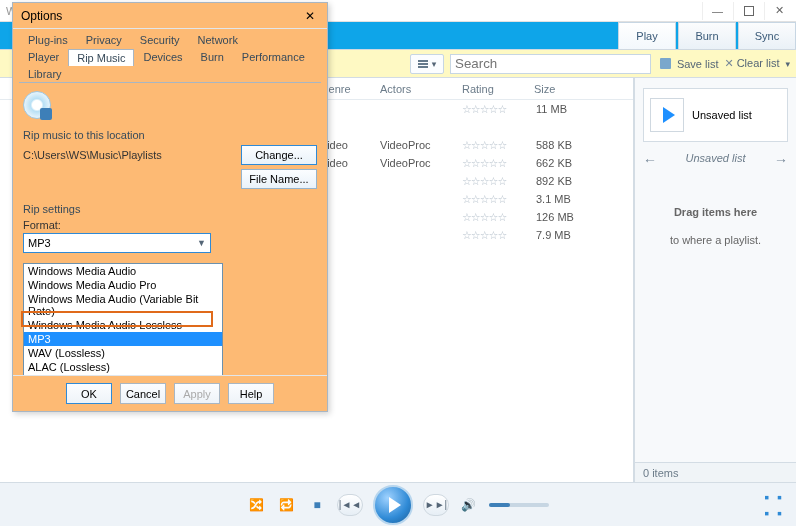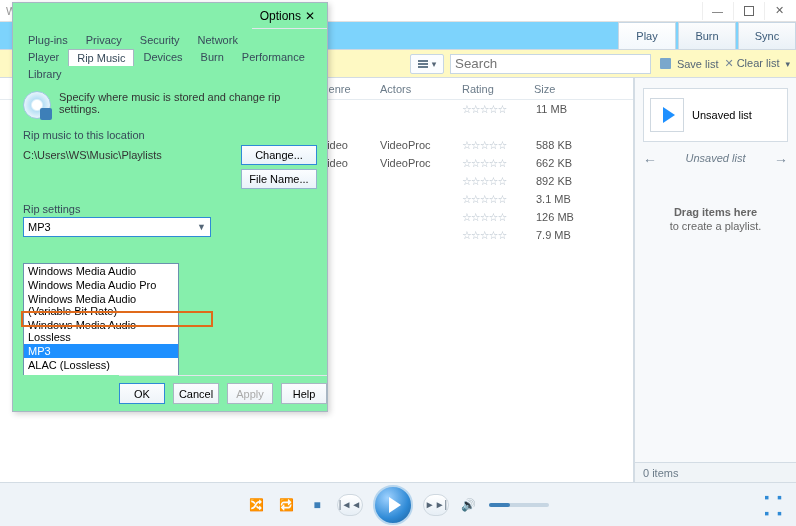--- a/index.html
+++ b/index.html
@@ -8,21 +8,21 @@
 
 .titlebar { height: 22px; display: flex; align-items: center; justify-content: space-between; padding: 0 2px 0 6px; border-bottom: 1px solid #e1e1e1; color: #999; font-size: 11px; }
 .titlebar .wincontrols { display: flex; gap: 1px; }
 .titlebar .wincontrols div { width: 30px; height: 18px; display: flex; align-items: center; justify-content: center; color: #666; border-left: 1px solid #eee; cursor: pointer; }
 .winminus::before { content:"—"; }
 .winmax { position: relative; }
 .winmax::before { content:""; width:8px; height:8px; border:1px solid #666; display:block; }
 .winclose::before { content:"✕"; }
 
 
-.toprow { height: 28px; background: #7dd3fc; border-bottom: 1px solid #cfd8e0; display: flex; justify-content: flex-end; }
+.toprow { height: 28px; background: #0ea5e9; border-bottom: 1px solid #cfd8e0; display: flex; justify-content: flex-end; }
 .toptabs { display: flex; }
 .toptabs .tab { width: 58px; border: 1px solid #c7d6e3; border-bottom: none; margin-left: 2px; display: flex; align-items: center; justify-content: center; color: #3a5a78; background: linear-gradient(#fbfcfd,#eaf1f7); font-size: 11px; cursor: pointer; }
 .toptabs .tab.active { background: linear-gradient(#fff,#f3f8fc); }
 
 .toolbar { height: 28px; background: #fef9c3; border-bottom: 1px solid #d3dce4; display: flex; align-items: center; padding-right: 6px; }
 .toolbar .view { margin-left: 410px; width: 34px; height: 20px; border: 1px solid #c7d6e3; background: #fbfdff; border-radius: 2px; display:flex; align-items:center; justify-content:center; gap:2px; }
 .toolbar .view span { width:10px; height:2px; background:#657a8c; display:block; box-shadow:0 3px 0 #657a8c, 0 -3px 0 #657a8c; }
 .toolbar .view::after { content:"▾"; color:#567; font-size:9px; margin-left:2px; }
 .toolbar .search { margin-left: 6px; flex: 0 0 170px; height: 20px; border: 1px solid #c7d6e3; background: #fff; padding: 0 18px 0 4px; font: 11px italic "Segoe UI"; color: #888; }
 .toolbar .right { margin-left: auto; display: flex; align-items: center; gap: 6px; color: #567; }
@@ -46,56 +46,56 @@
 .row .c-rating { width: 74px; color:#b8c3cd; letter-spacing:-1px; }
 .row .c-size { width: 60px; }
 
 .sidepanel { width: 162px; background: #f7f9fb; border-left: 1px solid #d3dce4; display:flex; flex-direction:column; }
 .unsavedbox { margin: 10px 8px 0; border: 1px solid #d3dce4; background:#fff; height:54px; display:flex; align-items:center; padding:6px; gap:8px;}
 .playicon { width:34px; height:34px; border:1px solid #cfd8e0; display:flex; align-items:center; justify-content:center; }
 .playicon::before { content:""; border-left:12px solid #1e90ff; border-top:8px solid transparent; border-bottom:8px solid transparent; margin-left:3px;}
 .listheader { margin-top:8px; display:flex; align-items:center; justify-content:space-between; padding:0 8px; color:#789; }
 .listheader .arrow { font-size:14px; cursor:pointer; }
 .listheader .name { font-style:italic; color:#6b7b89; }
-.dragzone { flex:1; display:flex; flex-direction:column; align-items:center; justify-content:flex-start; padding-top:40px; color:#666; text-align:right; gap:2px; }
+.dragzone { flex:1; display:flex; flex-direction:column; align-items:center; justify-content:flex-start; padding-top:40px; color:#666; text-align:right; gap:16px; }
 .dragzone .b { font-weight:bold; }
 .statusbar { height:20px; border-top:1px solid #d3dce4; background:#f0f4f7; color:#6b7b89; padding-left:8px; display:flex; align-items:center; font-size:11px;}
 
 
 .player { position:absolute; bottom:0; left:0; right:0; height:44px; background:#eef3f8; border-top:1px solid #d3dce4; display:flex; align-items:center; justify-content:center; gap:10px; }
 .player .pbtn { width:20px; height:20px; display:flex; align-items:center; justify-content:center; color:#3d7fb8; cursor:pointer; font-size:12px;}
 .player .skipbtn { width:26px; height:22px; border:1px solid #cfd8e0; border-radius:11px; background:linear-gradient(#fff,#e6eef5); display:flex; align-items:center; justify-content:center; color:#567; font-size:10px; cursor:pointer;}
 .player .playbig { width:40px; height:40px; border-radius:50%; background:radial-gradient(circle at 35% 30%, #9fd2ff, #2f8ad6 60%, #1a5c96); border:2px solid #b8d6ee; display:flex; align-items:center; justify-content:center; cursor:pointer;}
 .player .playbig::before { content:""; border-left:12px solid #fff; border-top:8px solid transparent; border-bottom:8px solid transparent; margin-left:3px;}
 .player .vol { width:60px; height:4px; background:#c7d6e3; border-radius:2px; position:relative;}
 .player .vol::before { content:""; position:absolute; left:0; top:0; height:100%; width:35%; background:#3d7fb8; border-radius:2px;}
 .player .miniview { position:absolute; right:12px; color:#2f8ad6; font-size:14px; letter-spacing:2px; cursor:pointer;}
 
 
-.dialog { position:absolute; top:2px; left:12px; width:316px; height:410px; background:#86efac; border:1px solid #a8b6c3; box-shadow:2px 2px 6px rgba(0,0,0,.18); z-index:50; display:flex; flex-direction:column;align-items:flex-end;}
+.dialog { position:absolute; top:2px; left:12px; width:316px; height:410px; background:#fdba74; border:1px solid #a8b6c3; box-shadow:2px 2px 6px rgba(0,0,0,.18); z-index:50; display:flex; flex-direction:column;}
 .dlg-title { height:26px; display:flex; align-items:center; justify-content:space-between; padding:0 8px; font-size:12px; border-bottom:1px solid #e1e6eb;}
 .dlg-close { width:18px; height:18px; display:flex; align-items:center; justify-content:center; cursor:pointer; font-size:12px;}
 .dlg-tabs { display:flex; flex-wrap:wrap; padding:2px 6px 0; font-size:11px; color:#374a5a;}
 .dlg-tabs .t { padding:2px 8px; border:1px solid transparent; border-bottom:none; cursor:pointer; }
 .dlg-tabs .t.active { border-color:#a8b6c3; background:#fff; position:relative; top:1px;}
 .dlg-tabline { height:1px; background:#a8b6c3; margin:0 6px;}
 .dlg-body { flex:1; padding:8px 10px; position:relative; overflow:hidden;}
 .intro { display:flex; gap:8px; align-items:flex-start; color:#333; font-size:11px; }
 .cdicon { width:28px; height:28px; border-radius:50%; background:radial-gradient(circle,#fff 25%,#b8e0f5 35%,#e6f4fc 70%); border:1px solid #9ec7e2; flex:none; position:relative;}
 .cdicon::after { content:""; position:absolute; right:-2px; bottom:-2px; width:12px; height:12px; background:#3d7fb8; border-radius:2px;}
 .section-label { color:#374a5a; margin-top:10px; font-size:11px;}
 .pathrow { display:flex; justify-content:space-between; align-items:center; margin-top:4px; gap:6px;}
 .path { font-size:11px; color:#333;}
 .smbtn { width:76px; height:20px; font-size:11px; border:1px solid #94b3cc; background:linear-gradient(#fbfdff,#e9f2f9); cursor:pointer; }
 .smbtn.sel { border:1.5px solid #2f8ad6; }
 .fieldset-label { margin-top:14px; font-size:11px; color:#374a5a;}
 .formatlabel { margin-top:4px; font-size:11px; color:#333;}
 .combo { margin-top:2px; width:188px; height:20px; border:1px solid #2f8ad6; background:#fff; display:flex; align-items:center; justify-content:space-between; padding:0 4px; font-size:11px; cursor:pointer;}
 .combo .arrow { color:#567; font-size:9px;}
-.dropdown { position:absolute; top:180px; left:10px; width:156px; border:1px solid #6b91ae; background:#fff; z-index:60; font-size:11px;}
+.dropdown { position:absolute; top:180px; left:10px; width:200px; border:1px solid #6b91ae; background:#fff; z-index:60; font-size:11px;}
 .dropdown .opt { padding:1px 4px; cursor:pointer; }
 .dropdown .opt.sel { background:#1e90ff; color:#fff; }
 .orangebox { position:absolute; top:228px; left:8px; width:192px; height:16px; border:2px solid #e06a1a; z-index:61; pointer-events:none;}
 .audioq { margin-top:110px; font-size:11px; color:#333;}
 .dlg-buttons { height:36px; border-top:1px solid #e1e6eb; display:flex; align-items:center; justify-content:center; gap:8px;}
 .dlg-buttons button { width:46px; height:21px; font-size:11px; border:1px solid #a8b6c3; background:linear-gradient(#fbfdff,#eef3f8); cursor:pointer;}
 .dlg-buttons button.primary { border:1.5px solid #2f8ad6;}
 .dlg-buttons button.disabled { color:#aaa;}
 </style>
 </head>
@@ -195,21 +195,21 @@
       <div class="playicon"></div>
       <span>Unsaved list</span>
     </div>
     <div class="listheader">
       <span class="arrow">←</span>
       <span class="name">Unsaved list</span>
       <span class="arrow">→</span>
     </div>
     <div class="dragzone">
       <span class="b">Drag items here</span>
-      <span>to create a playlist.</span>
+      <span>to where a playlist.</span>
     </div>
     <div class="statusbar">0 items</div>
   </div>
 </div>
 
 <div class="player">
   <div class="pbtn">🔀</div>
   <div class="pbtn">🔁</div>
   <div class="pbtn">■</div>
   <div class="skipbtn">|◄◄</div>
@@ -235,44 +235,44 @@
     <div class="t active">Rip Music</div>
     <div class="t">Devices</div>
     <div class="t">Burn</div>
     <div class="t">Performance</div>
     <div class="t">Library</div>
   </div>
   <div class="dlg-tabline"></div>
   <div class="dlg-body">
     <div class="intro">
       <div class="cdicon"></div>
-      <span>Specify where music is stored and change rip settings.</span>
     </div>
     <div class="section-label">Rip music to this location</div>
     <div class="pathrow">
       <span class="path">C:\Users\WS\Music\Playlists</span>
       <button class="smbtn sel">Change...</button>
     </div>
     <div class="pathrow" style="justify-content:flex-end;">
       <button class="smbtn">File Name...</button>
     </div>
     <div class="fieldset-label">Rip settings</div>
+    <div class="formatlabel">Format:</div>
     <div class="combo">
       <span>MP3</span>
       <span class="arrow">▼</span>
     </div>
 
     <div class="dropdown" id="dropdown">
         <div class="opt">Windows Media Audio</div>
         <div class="opt">Windows Media Audio Pro</div>
         <div class="opt">Windows Media Audio (Variable Bit Rate)</div>
         <div class="opt">Windows Media Audio Lossless</div>
         <div class="opt sel">MP3</div>
+        <div class="opt">WAV (Lossless)</div>
         <div class="opt">ALAC (Lossless)</div>
-        <div class="opt">WAV (Lossless)</div>
         <div class="opt">FLAC (Lossless)</div>
       </div>
     <div class="orangebox"></div>
 
     <div class="audioq">Audio quality:</div>
 
   </div>
   <div class="dlg-buttons">
     <button class="primary">OK</button>
     <button>Cancel</button>

